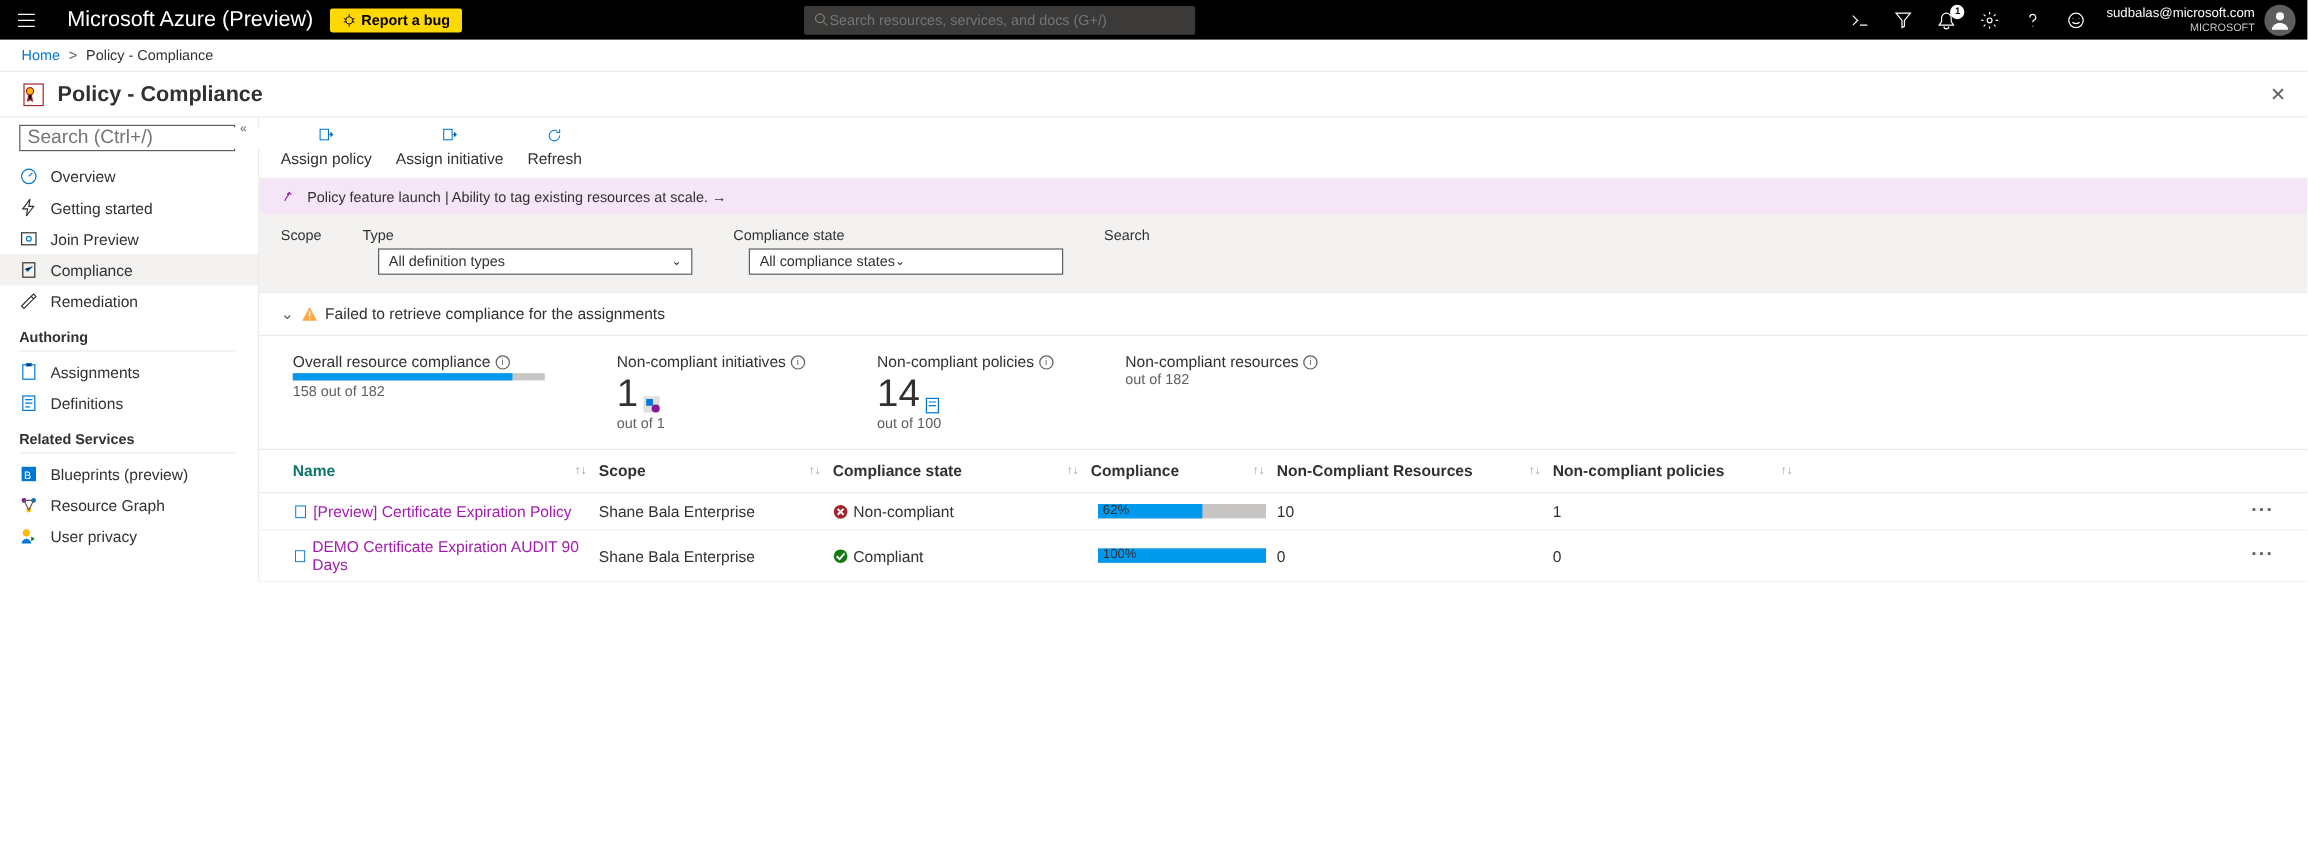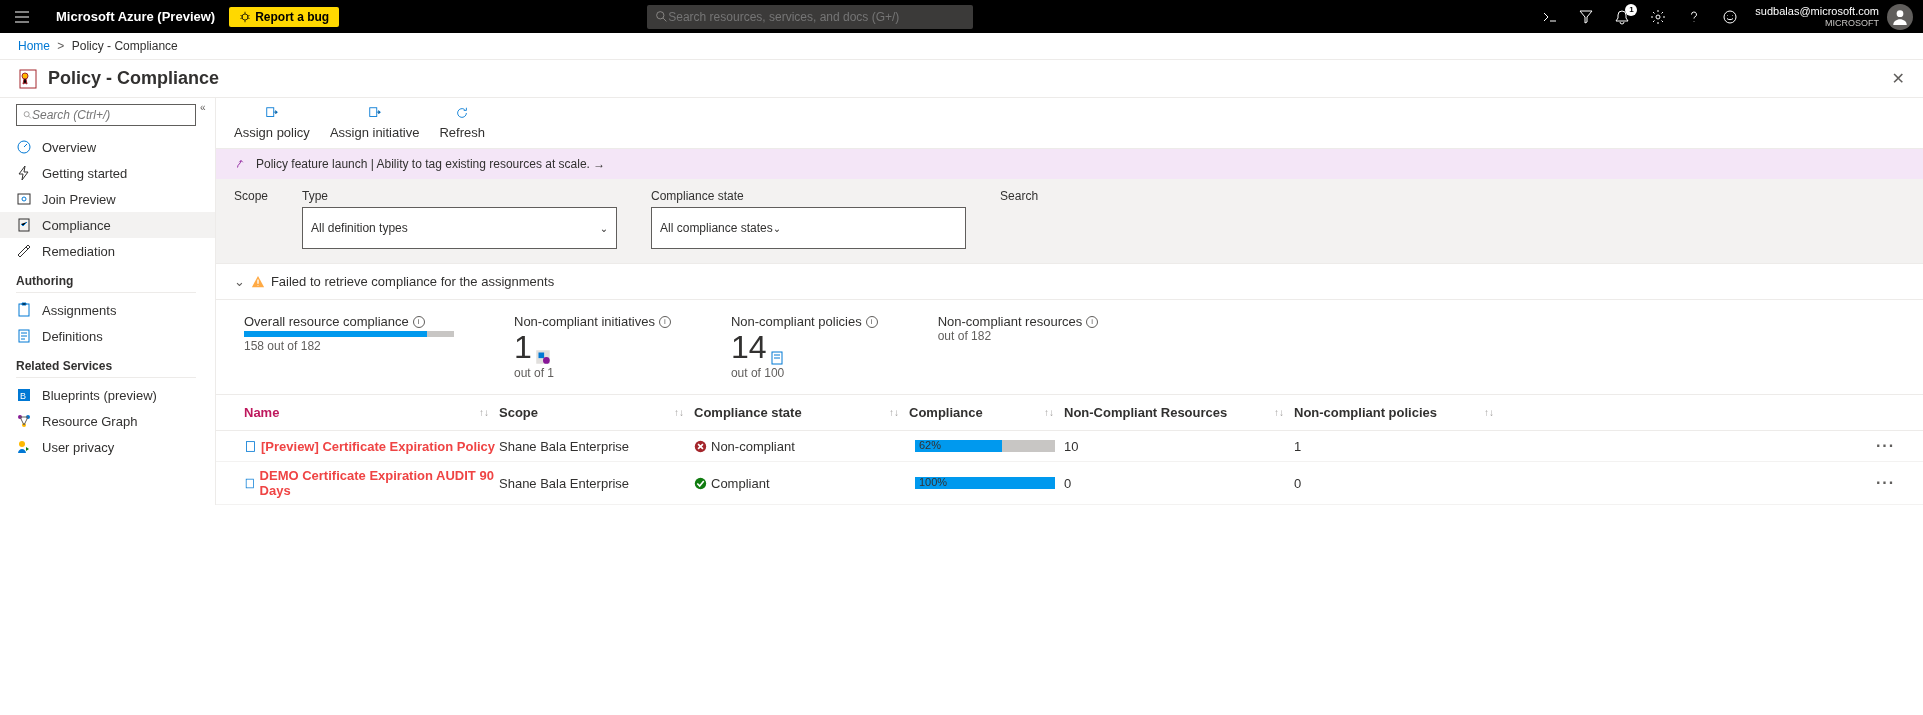--- a/index.html
+++ b/index.html
@@ -1,20 +1,20 @@
 <!DOCTYPE html>
 <html><head>
 <meta charset="utf-8">
 <style>
 * { box-sizing: border-box; margin: 0; padding: 0; }
 body { font-family: "Segoe UI", -apple-system, sans-serif; font-size: 13px; color: #323130; background: #fff; }
 
 .topbar { background: #000; color: #fff; height: 33px; display: flex; align-items: center; padding: 0 10px; }
 .topbar .hamburger { width: 24px; height: 24px; display: flex; align-items: center; justify-content: center; cursor: pointer; }
-.topbar .brand { font-weight: 700; font-size: 13px; margin-left: 22px; margin-right: 14px; }
+.topbar .brand { font-weight: 400; font-size: 18px; margin-left: 22px; margin-right: 14px; }
 .topbar .bugbtn { background: #ffd800; color: #000; border: none; padding: 3px 10px; font-size: 12px; font-weight: 600; cursor: pointer; display: flex; align-items: center; gap: 4px; border-radius: 2px; }
 .topbar .spacer { flex: 1; }
 .topbar .searchbox { flex: 0 0 326px; background: #3b3a39; border-radius: 2px; height: 24px; display: flex; align-items: center; padding: 0 8px; color: #979593; font-style: italic; }
 .topbar .searchbox input { background: transparent; border: none; color: #fff; flex: 1; font-size: 12px; outline: none; }
 .topbar .icons { display: flex; align-items: center; gap: 18px; margin-left: 260px; }
 .topbar .iconbtn { width: 18px; height: 18px; cursor: pointer; display: flex; align-items: center; justify-content: center; position: relative; }
 .topbar .badge { position: absolute; top: -4px; right: -6px; background: #fff; color: #000; border-radius: 50%; width: 12px; height: 12px; font-size: 8px; display: flex; align-items: center; justify-content: center; font-weight: bold; }
 .topbar .user { margin-left: 16px; text-align: right; font-size: 11px; line-height: 1.2; }
 .topbar .avatar { background: #605e5c; border-radius: 50%; width: 26px; height: 26px; margin-left: 8px; display: flex; align-items: center; justify-content: center; }
 
@@ -24,41 +24,41 @@
 
 .page-header { display: flex; align-items: center; padding: 8px 18px; border-bottom: 1px solid #edebe9; }
 .page-header .icon { width: 20px; height: 20px; margin-right: 10px; }
 .page-header h1 { font-size: 18px; font-weight: 600; flex: 1; }
 .page-header .close { cursor: pointer; font-size: 16px; color: #605e5c; }
 
 .layout { display: flex; position: relative; }
 .sidebar { width: 216px; border-right: 1px solid #edebe9; padding: 6px 0 6px 16px; }
 .collapse-toggle { position: absolute; left: 200px; top: 4px; cursor: pointer; color: #605e5c; font-size: 10px; }
 .sidebar .search { border: 1px solid #605e5c; width: 180px; height: 22px; display: flex; align-items: center; padding: 0 6px; margin-bottom: 8px; font-style: italic; color: #605e5c; font-size: 12px; }
-.sidebar .search input { border: none; flex: 1; font-size: 12px; outline: none; font-style: italic; }
+.sidebar .search input { border: none; flex: 1; font-size: 16px; outline: none; }
 .sidebar .item { display: flex; align-items: center; gap: 10px; padding: 5px 0; cursor: pointer; font-size: 13px; }
 .sidebar .item.active { font-weight: 400; position: relative; }
 .sidebar .item.active::before { content: ""; position: absolute; left: -16px; top: 0; bottom: 0; width: 3px; background: #0078d4; }
 .sidebar .item.active { background: #f3f2f1; margin-left: -16px; padding-left: 16px; width: calc(100% + 16px); }
 .sidebar .section { font-weight: 600; font-size: 12px; color: #323130; margin: 10px 0 4px; }
 .sidebar .line { border-top: 1px solid #edebe9; margin: 4px 0 4px; width: 180px;}
 
 .main { flex: 1; }
 .toolbar { display: flex; align-items: center; gap: 20px; padding: 8px 18px; border-bottom: 1px solid #edebe9; font-size: 13px; }
 .toolbar .tbtn { display: flex; align-items: center; gap: 5px; cursor: pointer; flex-direction: column; }
 
 .notice { background: #f4e6f7; padding: 8px 18px; font-size: 12px; display: flex; align-items: center; gap: 8px; }
 
 .filters { display: flex; gap: 34px; padding: 10px 18px 14px; background: #f3f2f1; border-bottom: 1px solid #edebe9; }
 .filters .f { display: flex; flex-direction: column; gap: 4px; }
 .filters .f label { font-size: 12px; color: #323130; }
 .filters .scope { display: flex; }
 .filters .scope .box { border: 1px solid #605e5c; background: #fff; padding: 3px 8px; width: 228px; font-size: 12px; }
 .filters .scope .more { background: #0078d4; color: #fff; width: 24px; display: flex; align-items: center; justify-content: center; cursor: pointer; font-weight: bold; letter-spacing: 1px; margin-left: 6px; }
-.filters select, .filters .selectbox { border: 1px solid #605e5c; background: #fff; padding: 20px 8px; width: 315px; font-size: 12px; height: 22px; }
+.filters select, .filters .selectbox { border: 1px solid #605e5c; background: #fff; padding: 10px 8px; width: 262px; font-size: 12px; height: 22px; margin-left: 13px; }
 .filters input[type=text] { border: 1px solid #0078d4; background: #fff; padding: 3px 8px; width: 262px; font-size: 12px; height: 22px; outline: none; }
 
 .warn { padding: 10px 18px; font-size: 13px; display: flex; align-items: center; gap: 6px; border-bottom: 1px solid #edebe9; }
 .chev { cursor: pointer; color: #605e5c; }
 
 .stats { display: flex; gap: 60px; padding: 14px 28px 14px 246px; margin-left: -216px; border-bottom: 1px solid #edebe9; }
 .main .stats { margin-left: 0; padding-left: 28px; }
 .stat .label { font-size: 13px; color: #323130; display: flex; align-items: center; gap: 4px; }
 .stat .big { font-size: 32px; font-weight: 300; display: flex; align-items: flex-end; gap: 2px; }
 .stat .sub { font-size: 12px; color: #605e5c; }
@@ -71,22 +71,22 @@
 .grid .row { display: flex; padding: 6px 28px; border-bottom: 1px solid #f3f2f1; font-size: 13px; align-items: center; }
 .grid .cell { display: flex; align-items: center; gap: 4px; }
 .grid .c-name { flex: 0 0 255px; }
 .grid .c-scope { flex: 0 0 195px; }
 .grid .c-state { flex: 0 0 215px; }
 .grid .c-comp { flex: 0 0 155px; }
 .grid .c-ncr { flex: 0 0 230px; }
 .grid .c-ncp { flex: 0 0 210px; }
 .grid .c-act { flex: 1; text-align: right; justify-content: flex-end; }
 .grid .hdr .cell { font-weight: 600; color: #323130; justify-content: space-between; padding-right: 10px;}
-.grid .hdr .c-name .lbl { color: #be185d; }
-.grid a { color: #ef4444; text-decoration: none; cursor: pointer; font-weight: bold; }
+.grid .hdr .c-name .lbl { color: #0f766e; }
+.grid a { color: #a21caf; text-decoration: none; cursor: pointer; }
 .grid .sorticon { color: #a19f9d; font-size: 10px; }
 .compbar { height: 12px; background: #c8c6c4; width: 140px; position: relative; margin-left: 6px;}
 .compbar .fill { position: absolute; inset: 0 auto 0 0; background: #0099ee; }
 .comp-pct { font-size: 11px; position: absolute; left: 4px; top: -1px; }
 .more-h { cursor: pointer; color: #605e5c; letter-spacing: 1px; font-weight: bold; font-size:16px; }
 .info-icon { width:12px;height:12px;border:1px solid #605e5c;border-radius:50%;display:inline-flex;align-items:center;justify-content:center;font-size:8px;color:#605e5c; }
 </style>
 </head>
 <body>
 

